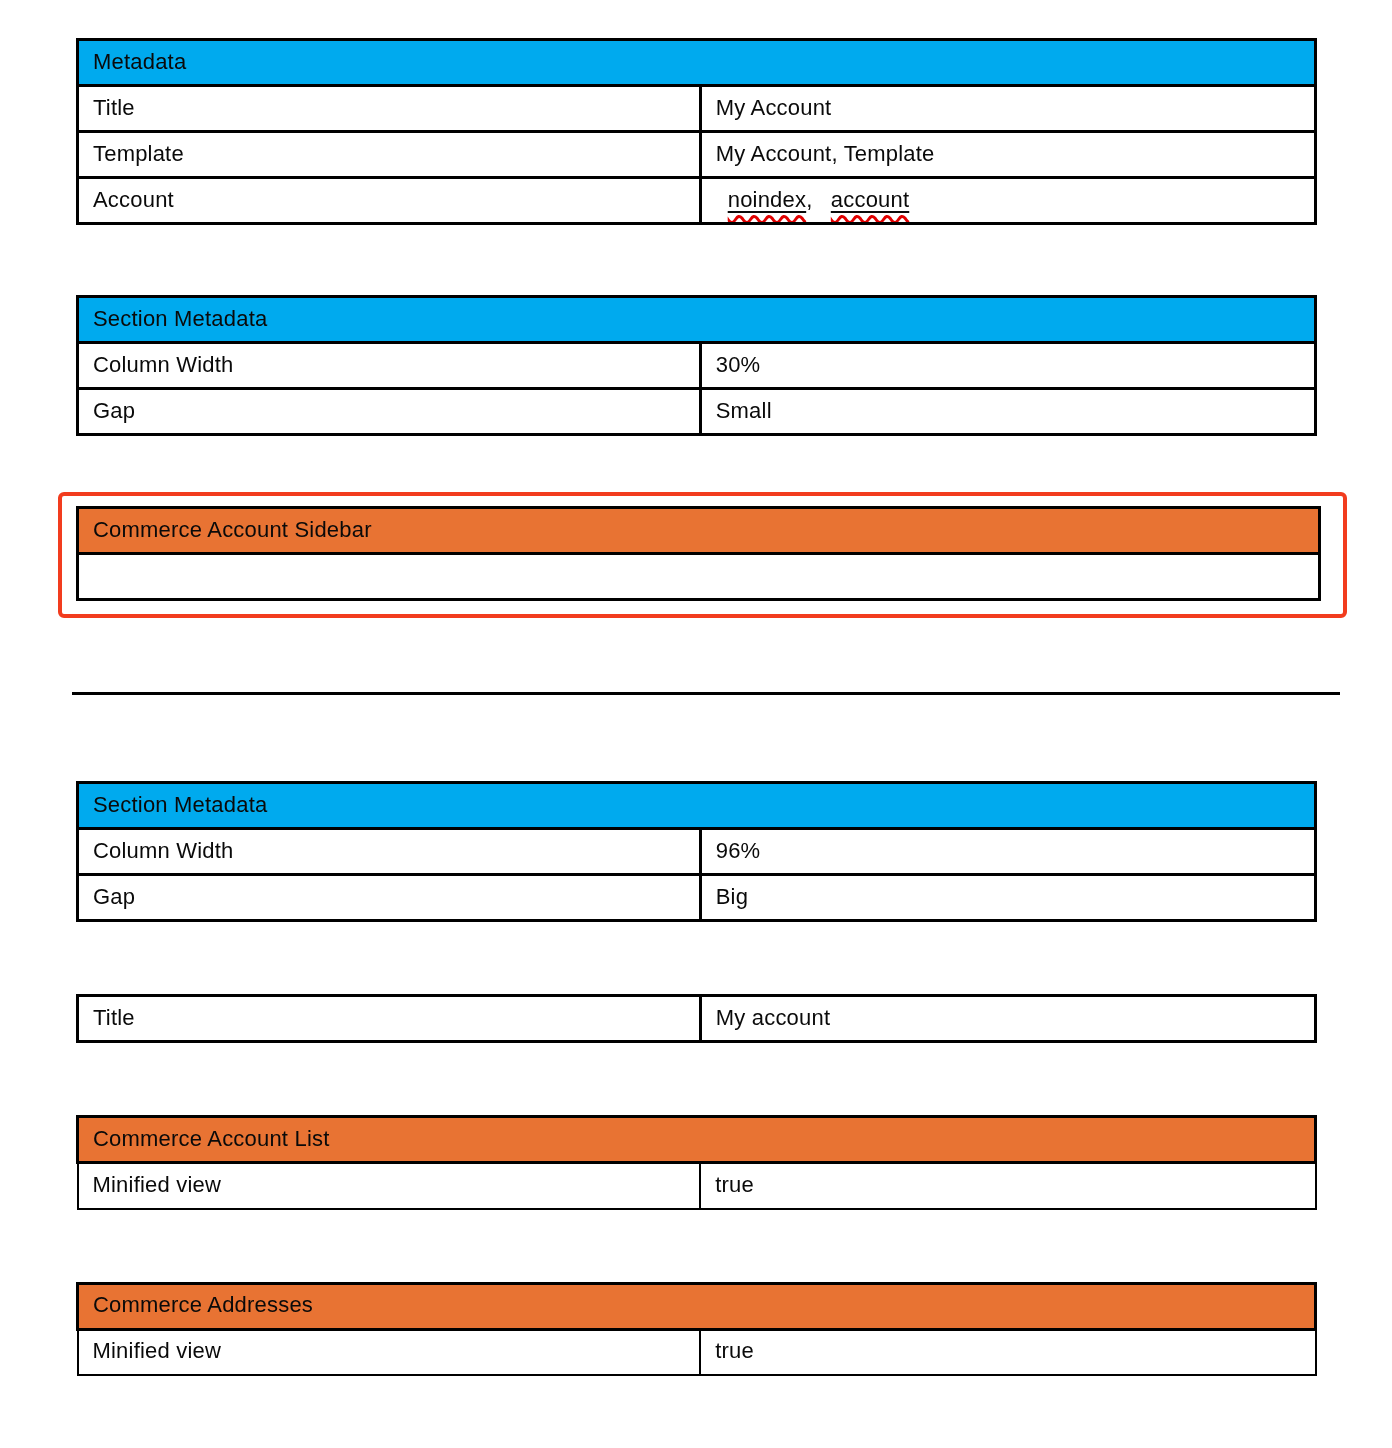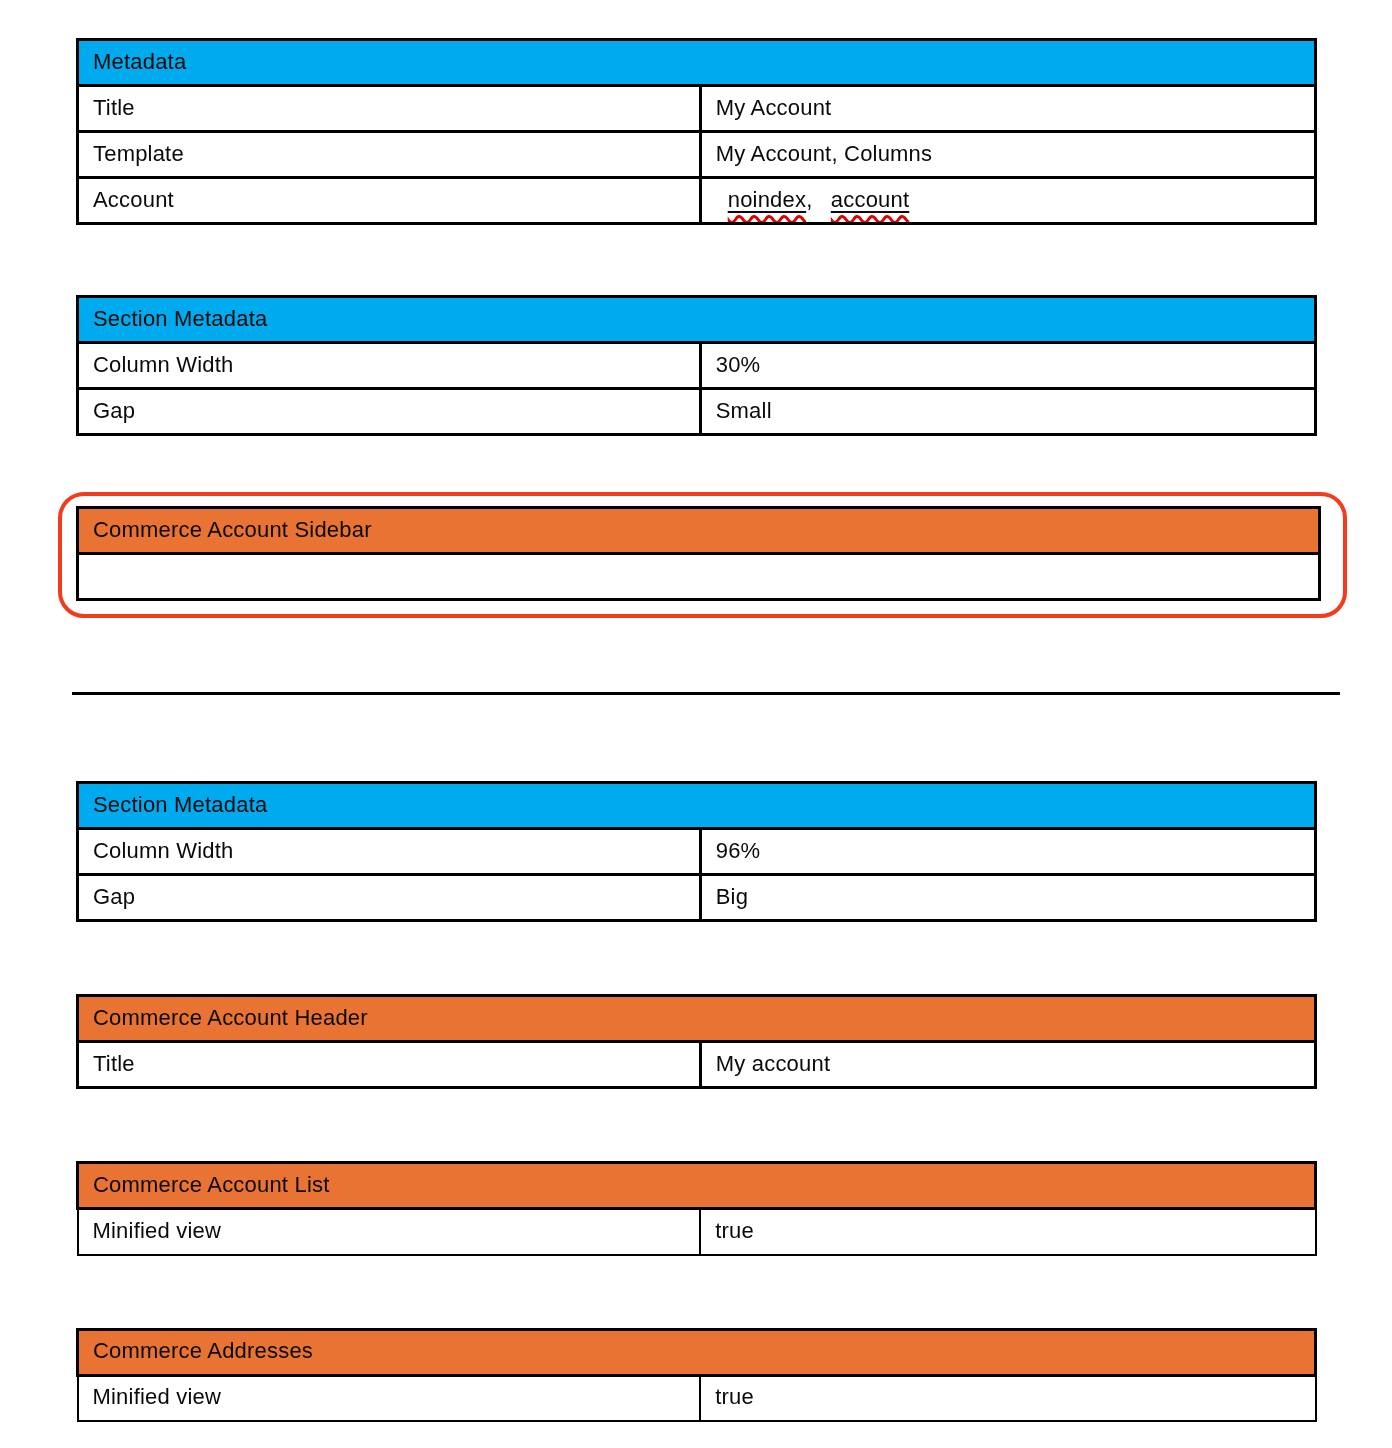--- a/index.html
+++ b/index.html
@@ -51,21 +51,21 @@
 
   
   .mt-sec    { margin-top: 70px; }
   .mt-sec2   { margin-top: 86px; }
   .mt-block  { margin-top: 72px; }
 
   
   .selection-outline {
     margin: 56px -30px 0 -18px;
     border: 4px solid var(--outline-red);
-    border-radius: 26px;
+    border-radius: 6px;
     padding: 10px 22px 13px 14px;
   }
 
   
   hr.section-divider {
     border: none;
     height: 3px;
     background: var(--border-black);
     margin: 74px 0 0 -4px;
     width: calc(100% + 27px);
@@ -101,21 +101,21 @@
     <tbody>
         <tr>
       <th class="block-title" colspan="2">Metadata</th>
     </tr>
     <tr>
       <td>Title</td>
       <td>My Account</td>
     </tr>
     <tr>
       <td>Template</td>
-      <td>My Account, Columns</td>
+      <td>My Account, Template</td>
     </tr>
     <tr>
       <td>Account</td>
       <td>
         <span class="misspelled"><span class="solid-underline">noindex</span></span><span>, </span><span class="misspelled"><span class="solid-underline">account</span></span>
       </td>
     </tr>
   </tbody>
     </table>
 
@@ -177,23 +177,20 @@
     </tr>
   </tbody>
     </table>
 
   <table class="block orange mt-block">
     <colgroup>
         <col class="key-col">
         <col class="value-col">
       </colgroup>
     <tbody>
-        <tr>
-      <th class="block-title" colspan="2">Commerce Account Header</th>
-    </tr>
     <tr>
       <td>Title</td>
       <td>My account</td>
     </tr>
   </tbody>
     </table>
 
   <table class="block orange thin-rows mt-block">
     <colgroup>
         <col class="key-col">

